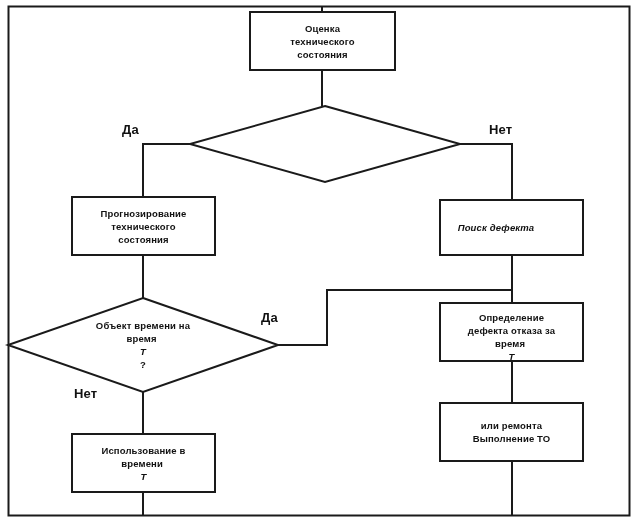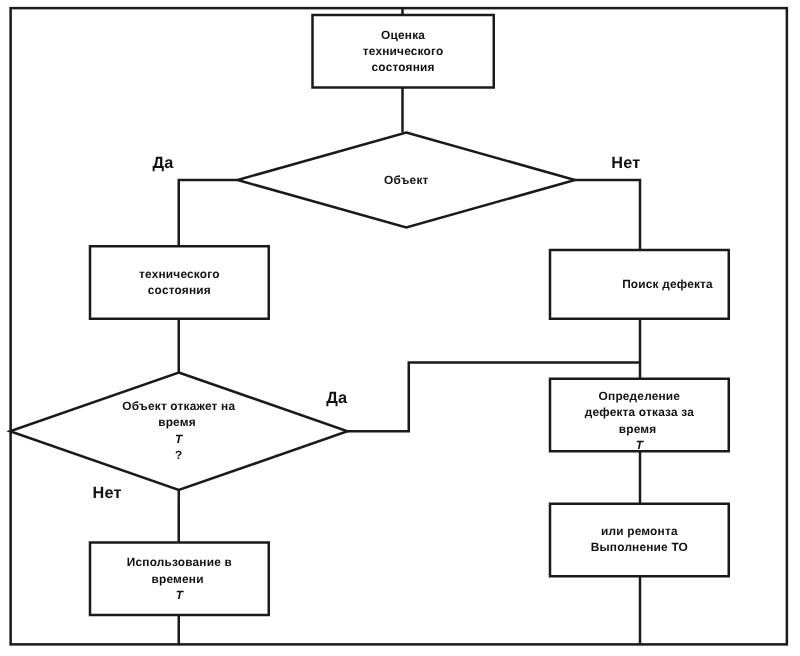--- a/index.html
+++ b/index.html
@@ -97,40 +97,40 @@
   <div class="node-label" style="left:250px; top:12px; width:145px; height:58px;">
     <span>
       <span>Оценка</span>
       <span>технического</span>
       <span>состояния</span>
     </span>
   </div>
 
   <div class="node-label" style="left:235px; top:118px; width:180px; height:52px;">
     <span>
-      <span>Объект</span>
     </span>
   </div>
 
   <div class="node-label" style="left:72px; top:197px; width:143px; height:58px;">
     <span>
+      <span>Прогнозирование</span>
       <span>технического</span>
       <span>состояния</span>
     </span>
   </div>
 
-  <div class="node-label" style="left:464px; top:200px; width:140px; height:55px;">
+  <div class="node-label" style="left:426px; top:200px; width:140px; height:55px;font-style:italic;">
     <span>
       <span>Поиск дефекта</span>
     </span>
   </div>
 
   <div class="node-label" style="left:58px; top:322px; width:170px; height:46px;">
     <span>
-      <span>Объект откажет на</span>
+      <span>Объект времени на</span>
       <span>время&nbsp;<span class="ital">T</span>?</span>
     </span>
   </div>
 
   <div class="node-label" style="left:440px; top:303px; width:143px; height:68px;">
     <span>
       <span>Определение</span>
       <span>дефекта отказа за</span>
       <span>время&nbsp;<span class="ital">T</span></span>
     </span>

